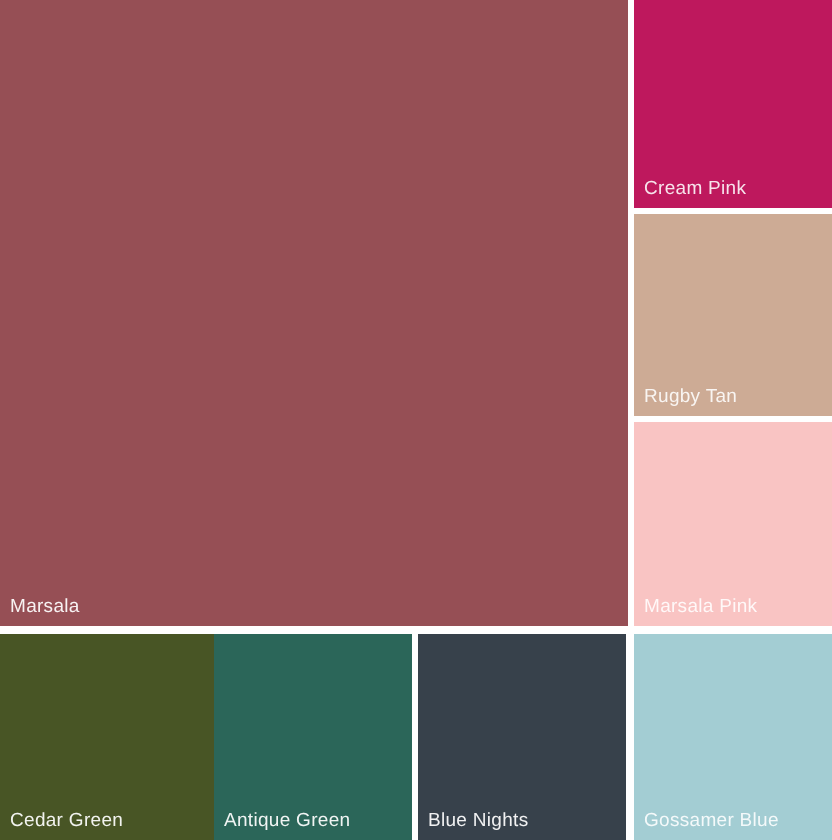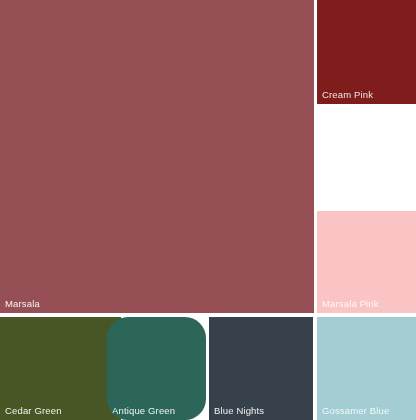--- a/index.html
+++ b/index.html
@@ -45,30 +45,33 @@
     color: rgba(255,255,255,0.88);
   }
 </style>
 </head>
 <body>
 
 <div id="palette" style="background: rgb(255, 255, 255);">
     <div class="swatch" style="left: 0px; top: 0px; width: 314px; height: 313px; background: rgb(150, 79, 85); text-decoration: underline;">
       <span class="swatch-label">Marsala</span>
     </div>
-    <div class="swatch light" style="left: 317px; top: 0px; width: 99px; height: 104px; background: #7f1d1d;">
+    <div class="swatch light" style="left: 317px; top: 0px; width: 99px; height: 104px; background: #be185d;">
       <span class="swatch-label">Cream Pink</span>
+    </div>
+    <div class="swatch light" style="left: 317px; top: 107px; width: 99px; height: 101px; background: rgb(205, 171, 149);">
+      <span class="swatch-label">Rugby Tan</span>
     </div>
     <div class="swatch light" style="left: 317px; top: 211px; width: 99px; height: 102px; background: rgb(249, 196, 195);">
       <span class="swatch-label">Marsala Pink</span>
     </div>
     <div class="swatch" style="left: 0px; top: 317px; width: 121px; height: 103px; background: rgb(72, 85, 37);">
       <span class="swatch-label">Cedar Green</span>
     </div>
-    <div class="swatch" style="left: 107px; top: 317px; width: 99px; height: 103px; background: rgb(43, 102, 89); border-radius: 21px;">
+    <div class="swatch" style="left: 107px; top: 317px; width: 99px; height: 103px; background: rgb(43, 102, 89);">
       <span class="swatch-label">Antique Green</span>
     </div>
     <div class="swatch" style="left: 209px; top: 317px; width: 104px; height: 103px; background: rgb(55, 65, 75); text-align: center;">
       <span class="swatch-label">Blue Nights</span>
     </div>
     <div class="swatch light" style="left: 317px; top: 317px; width: 99px; height: 103px; background: rgb(163, 205, 211);">
       <span class="swatch-label">Gossamer Blue</span>
     </div>
   </div>
 

